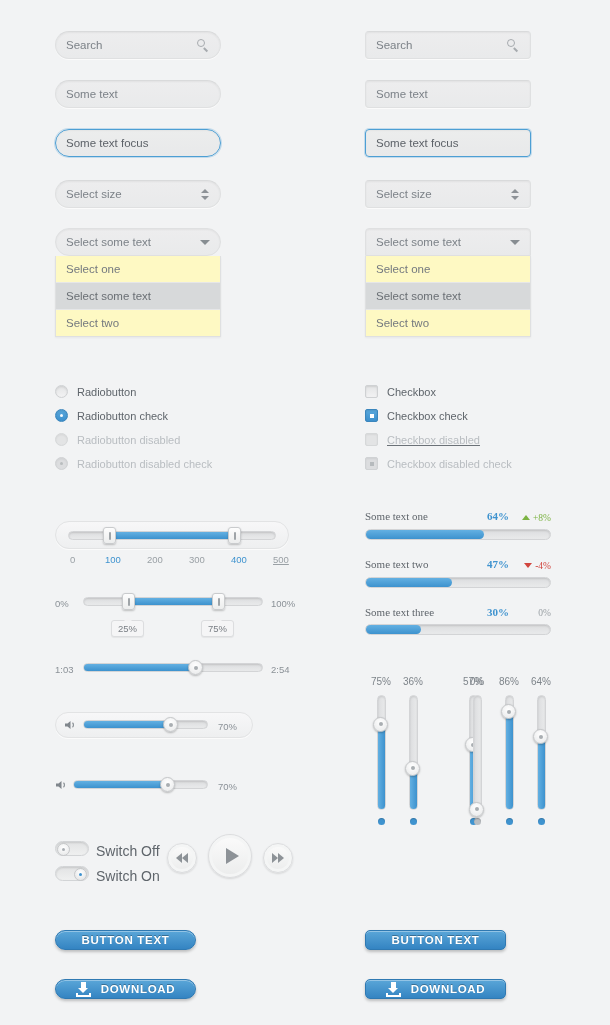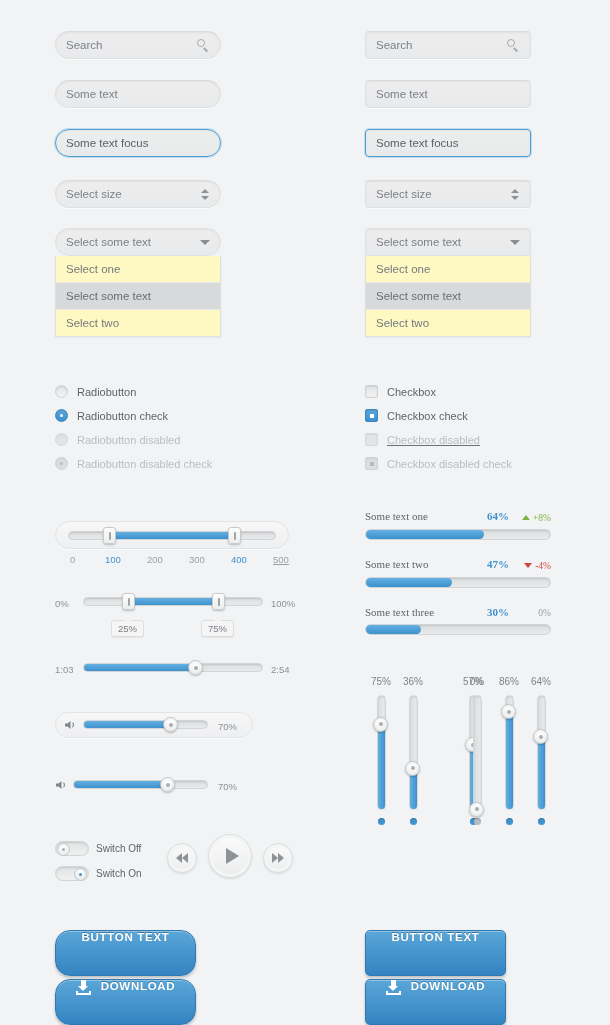--- a/index.html
+++ b/index.html
@@ -241,43 +241,43 @@
     background:radial-gradient(circle at 50% 35%,#ffffff,#e4e5e6);
     border:1px solid #c6c8ca;box-sizing:border-box;
   }
   .sw .kn::after{
     content:"";position:absolute;left:4px;top:4px;width:3px;height:3px;border-radius:50%;background:#a9aeb2;
   }
   .sw.on .kn{
     background:radial-gradient(circle at 50% 35%,#ffffff,#dfe0e1);
   }
   .sw.on .kn::after{background:#3f93cf;}
-  .swlbl{position:absolute;font-size:10px;color:#5f656b;}
+  .swlbl{position:absolute;font-size:14px;color:#5f656b;}
 
   
   .mbtn{
     position:absolute;border-radius:50%;box-sizing:border-box;
     background:linear-gradient(#fbfbfb,#ebecec);
     border:1px solid #dcdddf;
     box-shadow:0 1px 2px rgba(0,0,0,.12),inset 0 0 0 3px #f4f5f5;
     display:flex;align-items:center;justify-content:center;
   }
   .gl-play{width:0;height:0;border-left:13px solid #8d9297;
     border-top:8px solid transparent;border-bottom:8px solid transparent;margin-left:4px;}
   .gl-prev,.gl-next{display:flex;align-items:center;}
   .tri-l{width:0;height:0;border-right:6px solid #8d9297;border-top:5px solid transparent;border-bottom:5px solid transparent;}
   .tri-r{width:0;height:0;border-left:6px solid #8d9297;border-top:5px solid transparent;border-bottom:5px solid transparent;}
 
   
   .bigbtn{
-    position:absolute;height:46px;box-sizing:border-box;
+    position:absolute;height:20px;box-sizing:border-box;
     background:linear-gradient(#5aa6d8,#3484c2);
     border:1px solid #2f79b2;
     box-shadow:0 2px 3px rgba(0,0,0,.22),inset 0 1px 0 rgba(255,255,255,.35);
-    display:flex;align-items:flex-start;justify-content:center;
+    display:flex;align-items:center;justify-content:center;
     color:#fff;font-size:11.5px;font-weight:bold;letter-spacing:.7px;
     text-shadow:0 -1px 0 rgba(0,0,0,.3);
   }
   .bb-pill{border-radius:15px;}
   .bb-rect{border-radius:5px;}
   .dlico{width:15px;height:15px;position:relative;margin-right:10px;}
   .dlico .ar{position:absolute;left:5px;top:0;width:5px;height:7px;background:#fff;}
   .dlico .ah{position:absolute;left:2px;top:6px;width:0;height:0;
     border-left:5.5px solid transparent;border-right:5.5px solid transparent;border-top:5px solid #fff;}
   .dlico .tray{position:absolute;left:0;bottom:0;width:15px;height:4px;

